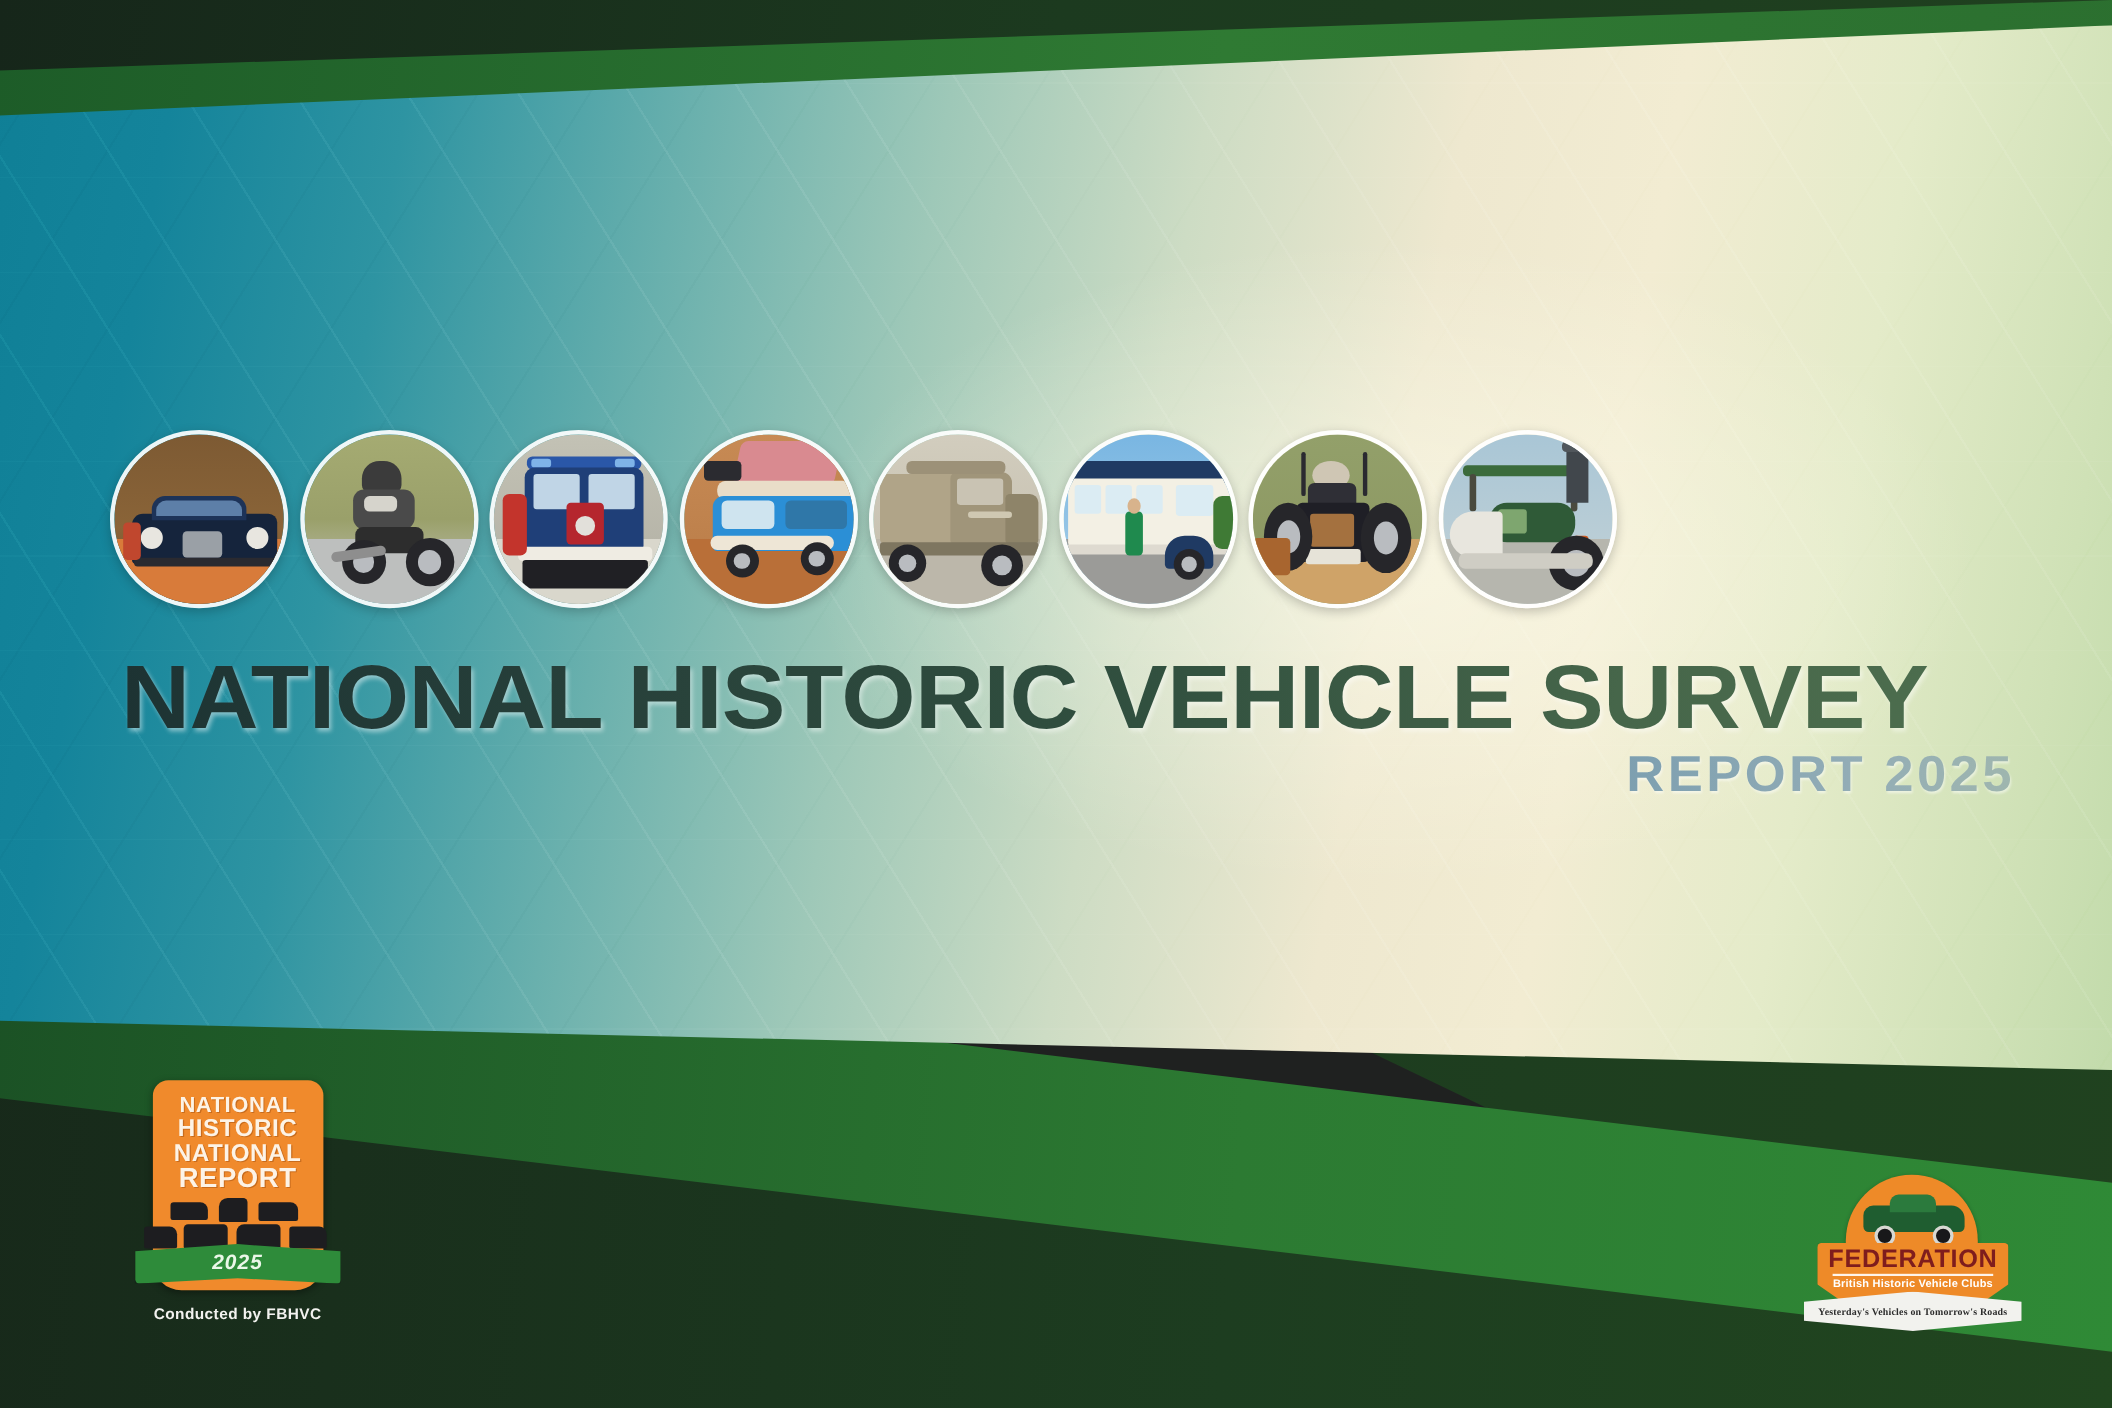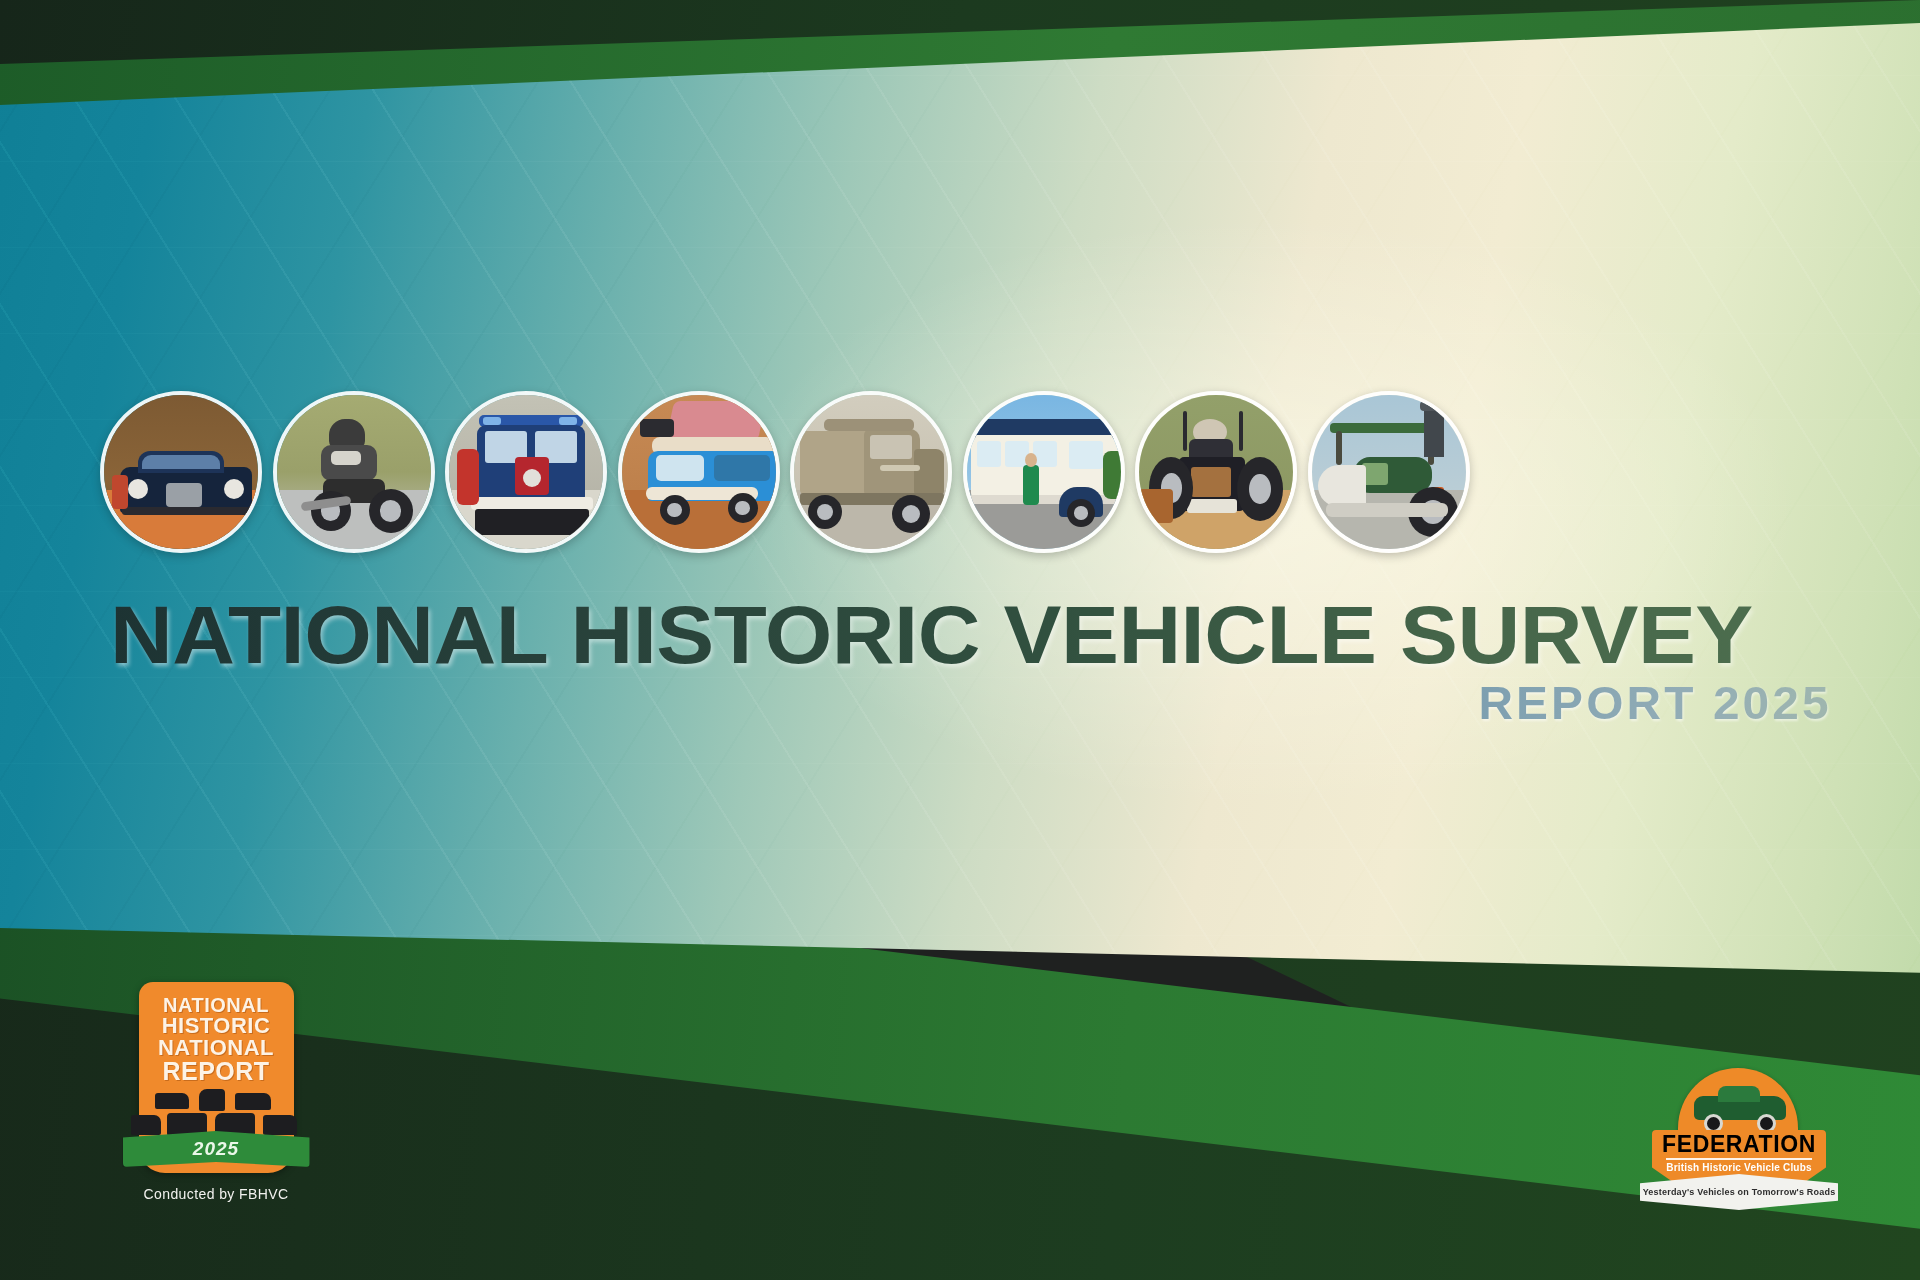--- a/index.html
+++ b/index.html
@@ -138,21 +138,21 @@
   .nhvs-band{
     position:absolute; left:-16px; right:-16px; bottom:6px; height:36px;
     background:#2e8b3a; border-radius:4px;
     box-shadow:0 2px 5px rgba(0,0,0,.35);
     clip-path:polygon(0 18%, 50% 0, 100% 18%, 100% 100%, 50% 86%, 0 100%);
     display:flex; align-items:center; justify-content:center;font-style:italic;
   }
   .nhvs-band span{ color:#eaf7e8; font-weight:900; font-size:19px; letter-spacing:1px; }
   .nhvs-caption{
     margin-top:13px; text-align:center; color:#f2f2ef;
-    font-weight:400; font-size:14px; letter-spacing:.4px;
+    font-weight:700; font-size:14px; letter-spacing:.4px;
   }
 
   
   .fed{ position:absolute; right:86px; top:1068px; width:190px; height:150px; }
   .fed-dome{
     position:absolute; left:34px; top:0; width:120px; height:74px;
     background:#ee8a28; border-radius:60px 60px 0 0;
     box-shadow:0 1px 4px rgba(0,0,0,.3);
   }
   .fed-car{
@@ -161,29 +161,30 @@
   .fed-car .cb{ position:absolute; left:0; top:12px; width:92px; height:24px; background:#1f5d30; border-radius:9px 12px 5px 5px; }
   .fed-car .ct{ position:absolute; left:24px; top:2px; width:42px; height:16px; background:#2b7a3d; border-radius:8px 8px 0 0; }
   .fed-car .cw{ position:absolute; bottom:-5px; width:19px; height:19px; border-radius:50%; background:#18181a; border:3px solid #d8d8d2; }
   .fed-plate{
     position:absolute; left:8px; top:62px; width:174px; height:52px;
     background:#ee8a28; border-radius:4px;
     clip-path:polygon(0 0,100% 0,100% 72%,88% 100%,12% 100%,0 72%);
     box-shadow:0 2px 6px rgba(0,0,0,.3);
     padding-top:3px; text-align:center;
   }
-  .fed-plate .f1{ color:#000000; font-weight:900; font-size:23px; letter-spacing:.6px; line-height:1; }
+  .fed-plate .f1{ color:#7f1d1d; font-weight:900; font-size:23px; letter-spacing:.6px; line-height:1; }
   .fed-plate .rule{ height:2px; background:#fff; margin:2px 14px; opacity:.9; }
   .fed-plate .f2{ color:#fff; font-weight:700; font-size:10px; letter-spacing:.2px; }
   .fed-ribbon{
     position:absolute; left:-4px; top:106px; width:198px; height:36px;
     background:#f2f2ee; border-radius:3px;
     clip-path:polygon(0 26%, 50% 0, 100% 26%, 100% 74%, 50% 100%, 0 74%);
     display:flex; align-items:center; justify-content:center;
     box-shadow:0 2px 5px rgba(0,0,0,.28);
+    font-family:Liberation Serif, serif;
   }
   .fed-ribbon span{ color:#2d2d2d; font-weight:700; font-size:9px; letter-spacing:.2px; }
 </style>
 </head>
 <body>
 
 <div id="poster">
 
   <div class="wedge bg-darkgreen"></div>
   <div class="wedge bg-midgreen-top"></div>

